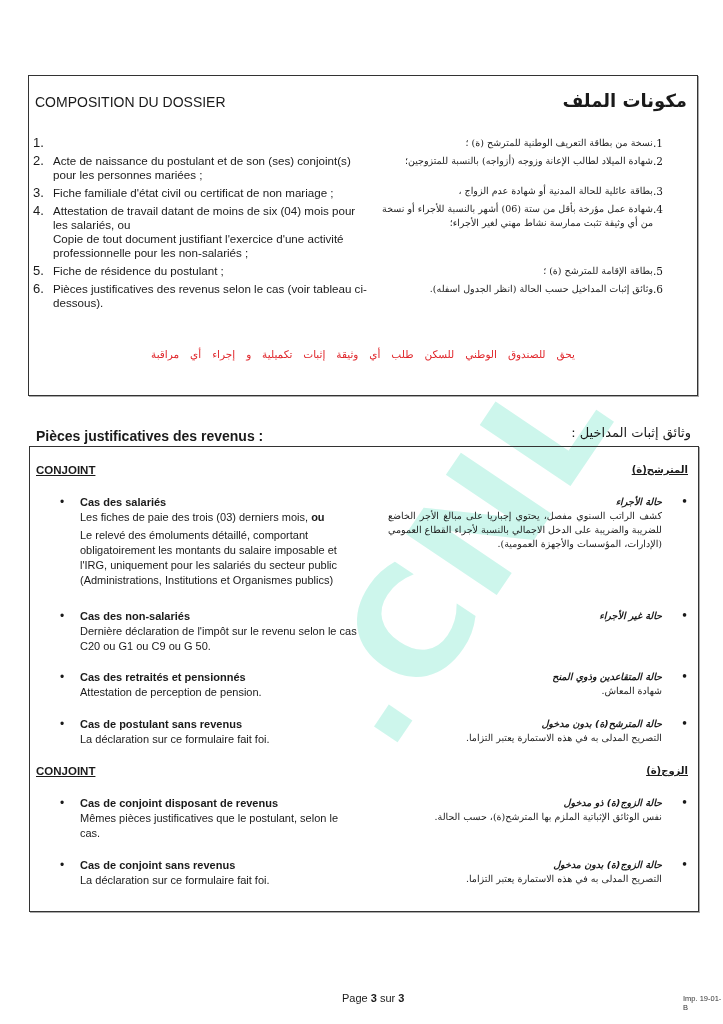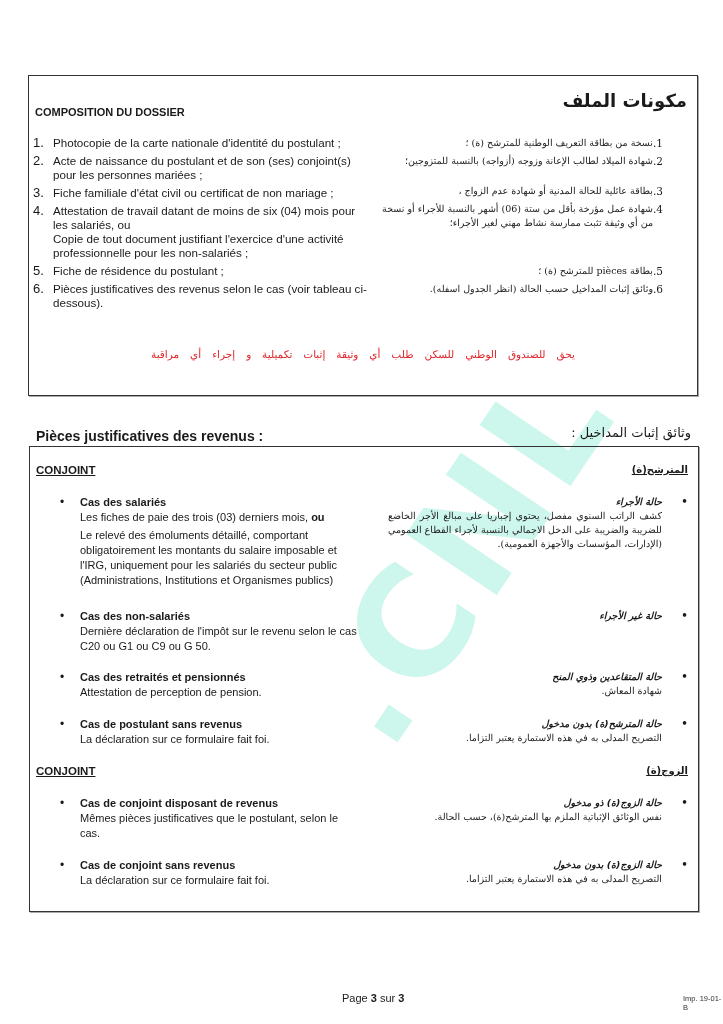--- a/index.html
+++ b/index.html
@@ -6,21 +6,21 @@
   body { width:723px; height:1024px; position:relative; overflow:hidden;
          font-family:"Liberation Sans", sans-serif; color:#1a1a1a; }
   .watermark { position:absolute; left:255px; top:480px; transform:rotate(-56deg);
                transform-origin:center; font-family:"DejaVu Sans", sans-serif; font-weight:bold;
                font-size:150px; letter-spacing:6px; color:#cdf6ec; white-space:nowrap; z-index:0;
                line-height:1; }
   .box { position:absolute; border:1.5px solid #333; background:transparent; z-index:1;
          box-shadow:1px 1px 0 #aaa; }
   #box1 { left:28px; top:75px; width:668px; height:319px; }
   #box2 { left:29px; top:446px; width:668px; height:464px; }
-  .ttl-fr { position:absolute; left:6px; top:30px; font-weight:bold; font-size:11px; }
+  .ttl-fr { position:absolute; left:6px; top:18px; font-weight:normal; font-size:14px; }
   .ttl-ar { position:absolute; right:10px; top:14px; font-weight:bold; font-size:18px; direction:rtl;
             font-family:"DejaVu Sans", sans-serif; }
   .ol-fr { position:absolute; left:4px; top:60px; width:335px; font-size:11.6px; line-height:14px; }
   .ol-fr .it { display:flex; margin-bottom:4px; }
   .ol-fr .num { width:20px; flex:none; font-size:13px; }
   .ol-ar { position:absolute; right:26px; top:60px; width:300px; direction:rtl;
            font-family:"DejaVu Serif", serif; font-size:9.5px; line-height:14px; }
   .ol-ar .it { display:flex; margin-bottom:4px; }
   .ol-ar .num { width:18px; flex:none; direction:ltr; text-align:left; font-size:10.5px; }
   .nb { position:absolute; left:0; right:0; top:272px; text-align:center; color:#e0262b; font-size:11.6px; }
@@ -51,21 +51,20 @@
 
 <div class="watermark">.CNL</div>
 
 <div class="box" id="box1">
   <div class="ttl-fr">COMPOSITION DU DOSSIER</div>
   <div class="ttl-ar">مكونات الملف</div>
 
   <div class="ol-fr">
     <div class="it">
         <span class="num">1.</span>
-        <span>Photocopie de la carte nationale d'identité du postulant ;</span>
       </div>
     <div class="it">
         <span class="num">2.</span>
         <span>Acte de naissance du postulant et de son (ses) conjoint(s) pour les personnes mariées ;</span>
       </div>
     <div class="it">
         <span class="num">3.</span>
         <span>Fiche familiale d'état civil ou certificat de non mariage ;</span>
       </div>
     <div class="it">
@@ -94,21 +93,21 @@
     <div class="it">
         <span class="num">.3</span>
         <span>بطاقة عائلية للحالة المدنية أو شهادة عدم الزواج ،</span>
       </div>
     <div class="it" style="margin-bottom:34px">
         <span class="num">.4</span>
         <span>شهادة عمل مؤرخة بأقل من ستة (06) أشهر بالنسبة للأجراء أو نسخة من أي وثيقة تثبت ممارسة نشاط مهني لغير الأجراء؛</span>
       </div>
     <div class="it">
         <span class="num">.5</span>
-        <span>بطاقة pièces للمترشح (ة) ؛</span>
+        <span>بطاقة الإقامة للمترشح (ة) ؛</span>
       </div>
     <div class="it">
         <span class="num">.6</span>
         <span>وثائق إثبات المداخيل حسب الحالة (انظر الجدول اسفله).</span>
       </div>
   </div>
 
   <div class="nb">
     <div class="ar">يحق للصندوق الوطني للسكن طلب أي وثيقة إثبات تكميلية و إجراء أي مراقبة</div>
   </div>

